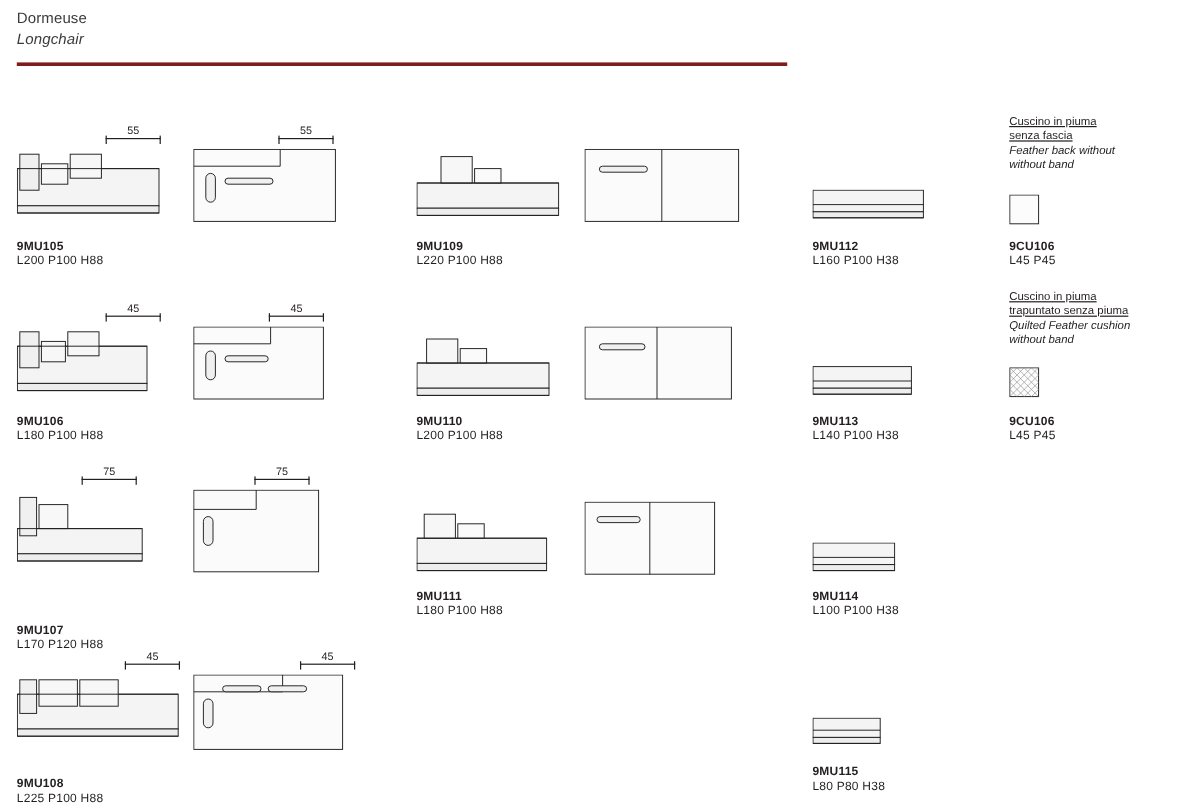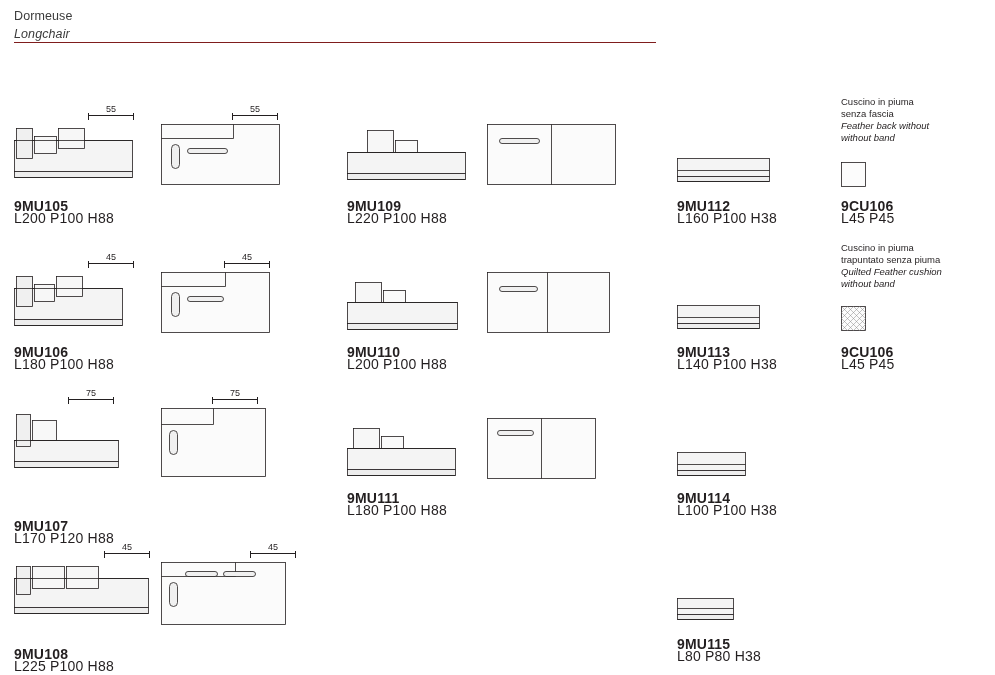--- a/index.html
+++ b/index.html
@@ -17,22 +17,22 @@
   }
   .page {
     position: absolute;
     left: 0; top: 0;
     width: 995px;
     height: 675px;
   }
   
   .section-header {
     position: absolute;
-    border-bottom: 1px solid #7f1d1d;
-    padding-bottom: 0;
+    border-bottom: 3px solid #7f1d1d;
+    padding-bottom: 10px;
   }
   .section-header .h-it {
     font-size: 12.5px;
     line-height: 16px;
     color: #3b3b3b;
     letter-spacing: 0.1px;
   }
   .section-header .h-en {
     font-size: 12.5px;
     line-height: 16px;
@@ -40,21 +40,21 @@
     color: #3b3b3b;
     letter-spacing: 0.1px;
     margin-top: 11px;
   }
   #hdr-dormeuse { left: 14px; top: 6px; width: 642px; }
   #hdr-pouf     { left: 672px; top: 6px; width: 310px; }
 
   
   .label {
     position: absolute;
-    font-size: 14px;
+    font-size: 10px;
     line-height: 12px;
     color: #231f20;
     white-space: nowrap;
   }
   .label .code { display: block; font-weight: bold; letter-spacing: .2px;}
   .label .dims { display: block; letter-spacing: .2px;}
 
   
   .dim {
     position: absolute;
@@ -85,21 +85,21 @@
   .dwg svg { display: block; }
 
   
   .acc-caption {
     position: absolute;
     font-size: 9.5px;
     line-height: 12px;
     color: #231f20;
     width: 150px;
   }
-  .acc-caption .it { display:block; }
+  .acc-caption .it { display:block;text-decoration:underline; }
   .acc-caption .en { display:block; font-style: italic; }
 </style>
 </head>
 <body>
 
 <div class="page">
 
   <div class="section-header" id="hdr-dormeuse">
     <span class="h-it">Dormeuse</span><br>
     <span class="h-en">Longchair</span>

